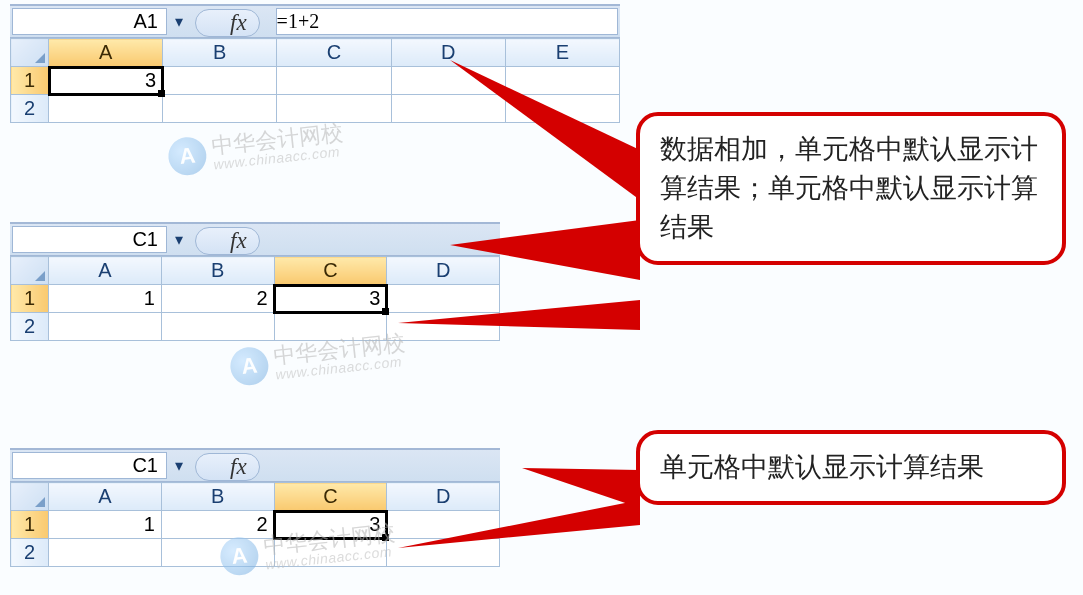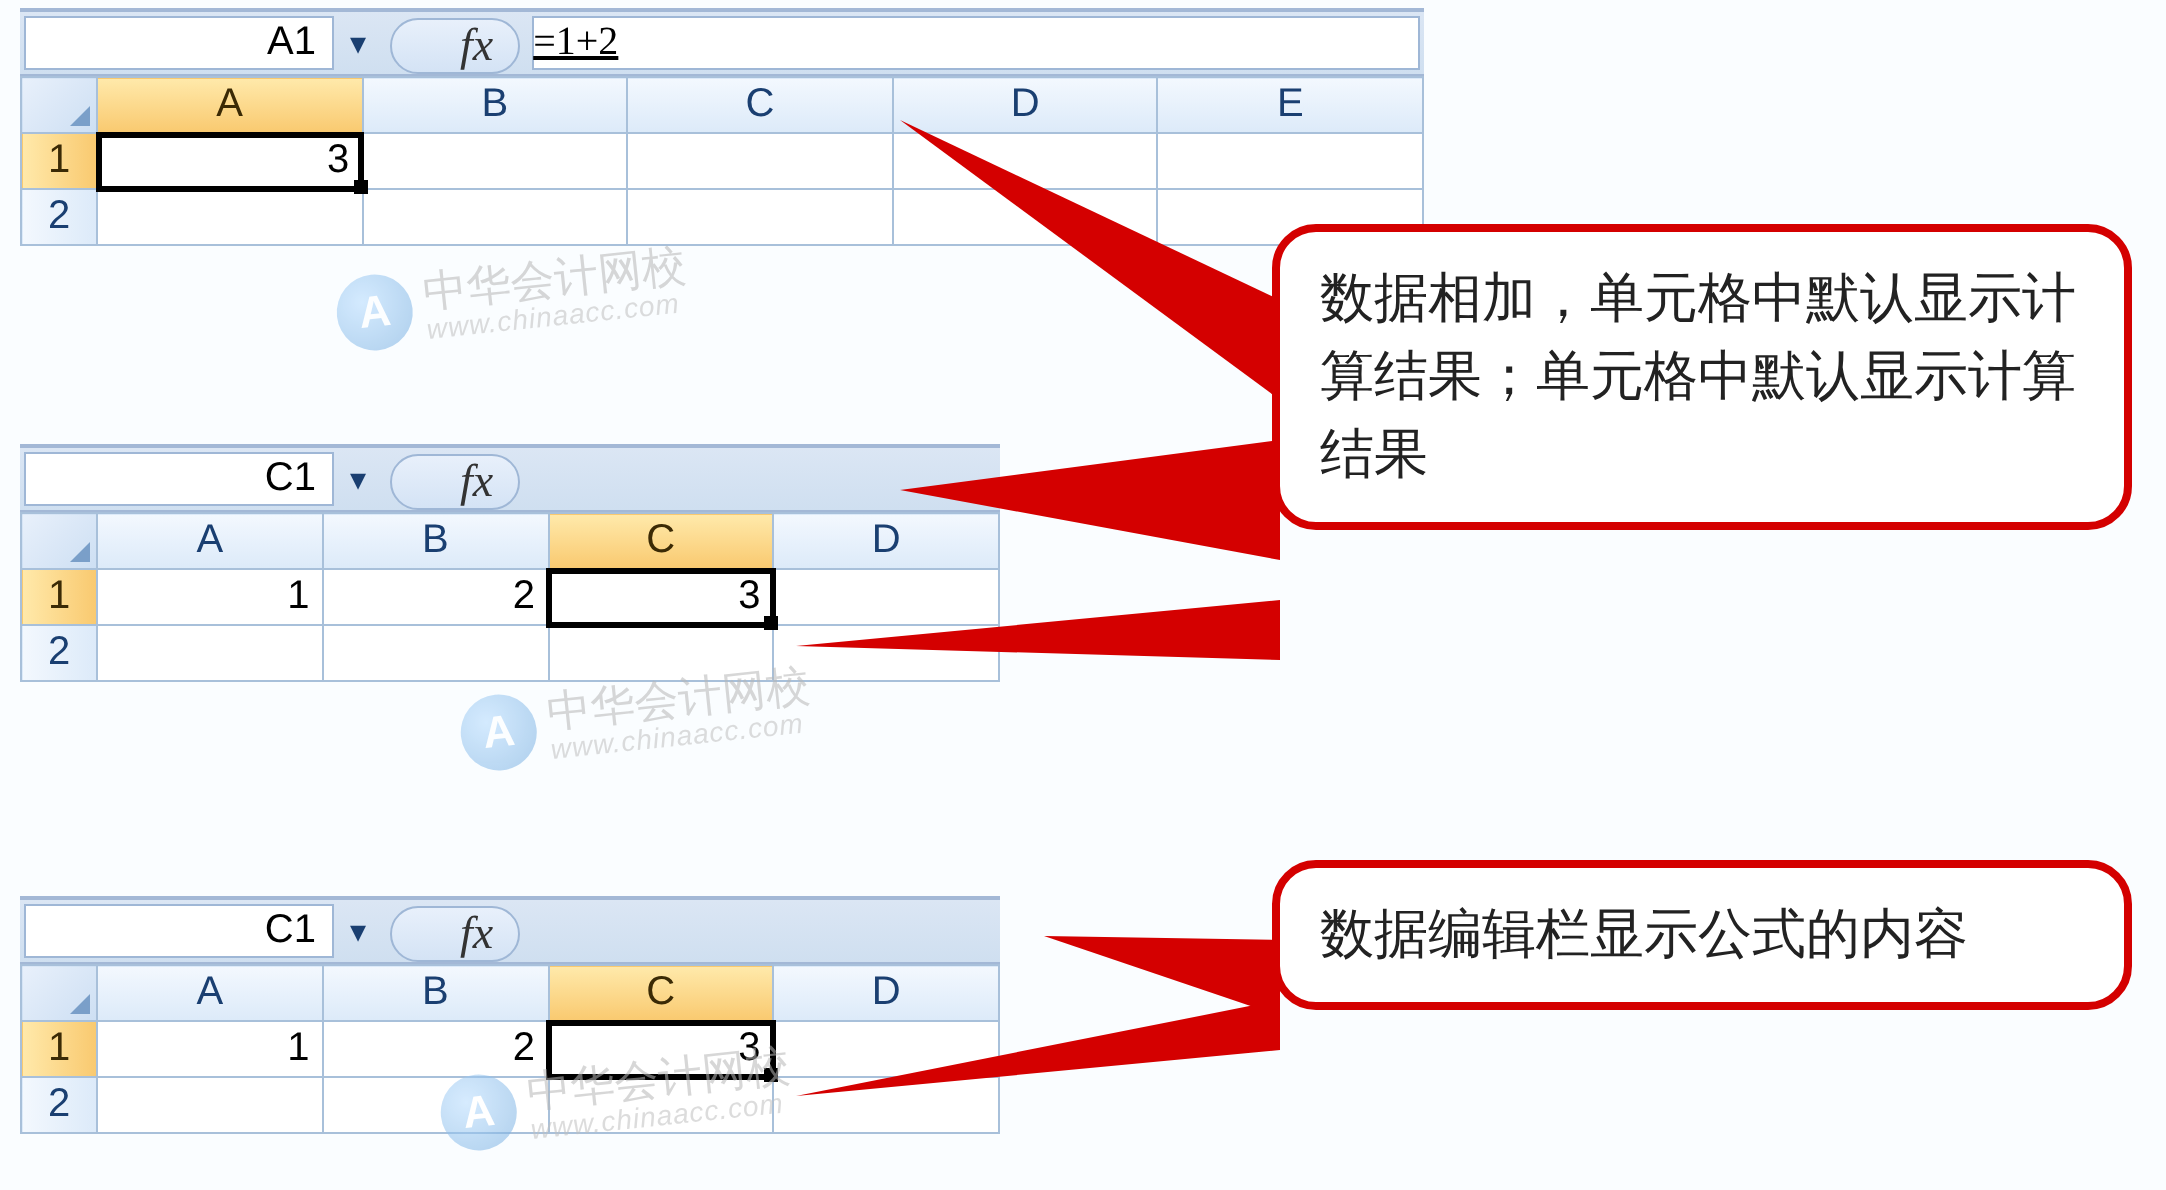--- a/index.html
+++ b/index.html
@@ -8,21 +8,21 @@
     background: #fafdff;
     width: 1083px;
     height: 595px;
     position: relative;
     overflow: hidden;
   }
   .example {
     position: absolute;
     left: 10px;
   }
-  .ex1 { top: 4px; width: 702px; }
+  .ex1 { top: 4px; width: 610px; }
   .ex2 { top: 222px; width: 490px; }
   .ex3 { top: 448px; width: 490px; }
 
   
   .formula-row {
     display: flex;
     align-items: stretch;
     height: 34px;
     background: linear-gradient(#dbe6f4, #cfdff0);
     border-top: 2px solid #a3b8d6;
@@ -61,27 +61,26 @@
     font-style: italic;
     font-family: "Times New Roman", serif;
     font-size: 23px;
     color: #333;
     padding-left: 22px;
   }
   .formula-input {
     flex: 1;
     background: #fff;
     border: 1px solid #9fb7d6;
-    margin: 2px 2px 2px 2px;
+    margin: 2px 2px 2px 12px;
     display: flex;
     align-items: center;
     padding-left: 0;
     font-size: 20px;
     font-family: SimSun, serif;
-    text-decoration: underline;
   }
 
   
   .grid {
     border-collapse: collapse;
     width: 100%;
     table-layout: fixed;
   }
   .grid th, .grid td {
     border: 1px solid #a8c0da;
@@ -297,21 +296,21 @@
         <td></td>
           <td></td>
           <td></td>
           <td></td>
       </tr>
     </tbody>
   </table>
 </div>
 
 <div class="callout co1">数据相加，单元格中默认显示计算结果；单元格中默认显示计算结果</div>
-<div class="callout co2">数据编辑栏显示公式的内容</div>
+<div class="callout co2">单元格中默认显示计算结果</div>
 
 <svg class="arrow" style="left:0;top:0" width="1083" height="595">
   <polygon points="640,150 450,60 640,200" fill="#d40000"></polygon>
   <polygon points="640,220 450,245 640,280" fill="#d40000"></polygon>
   <polygon points="640,300 398,323 640,330" fill="#d40000"></polygon>
 </svg>
 <svg class="arrow" style="left:0;top:0" width="1083" height="595">
   <polygon points="640,470 522,468 640,508" fill="#d40000"></polygon>
   <polygon points="640,500 398,548 640,525" fill="#d40000"></polygon>
 </svg>

